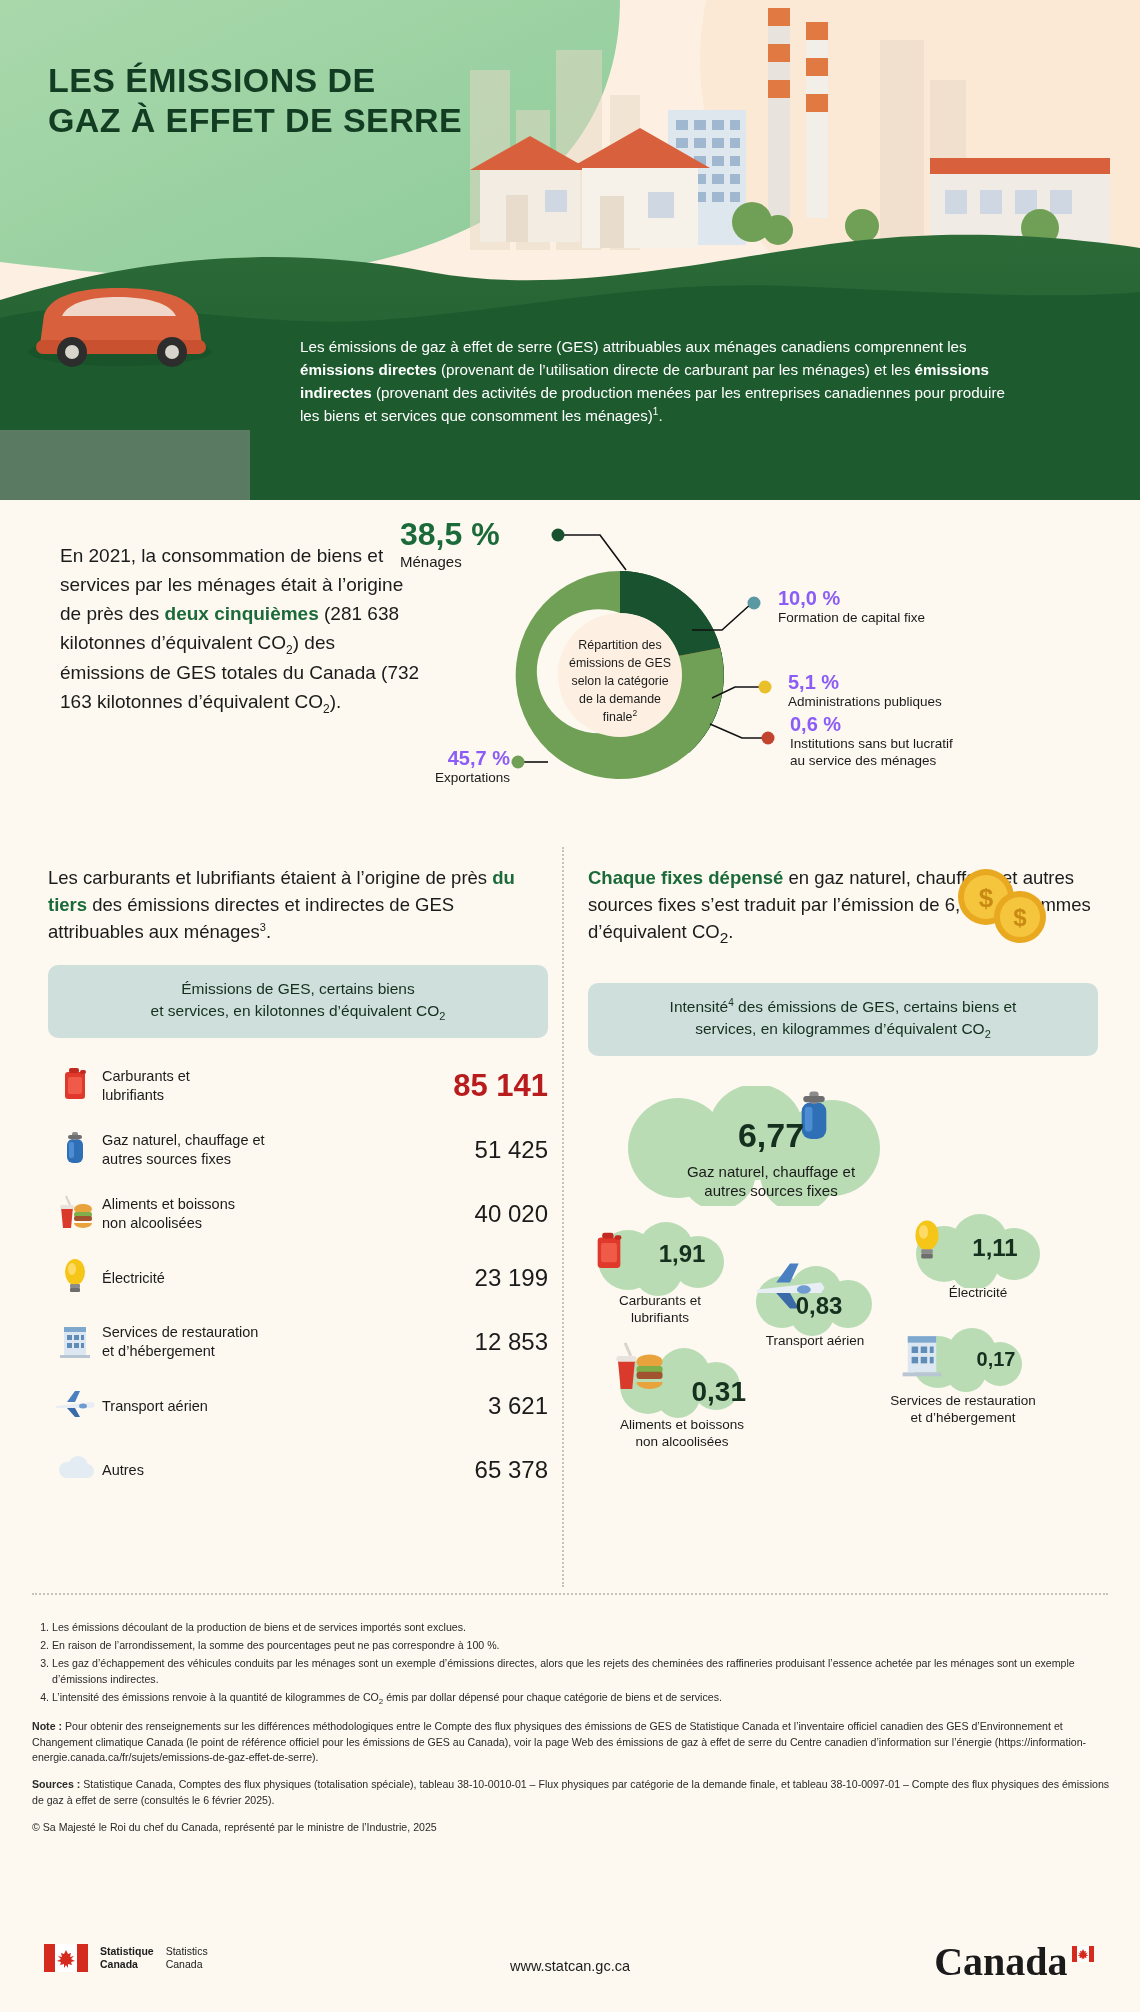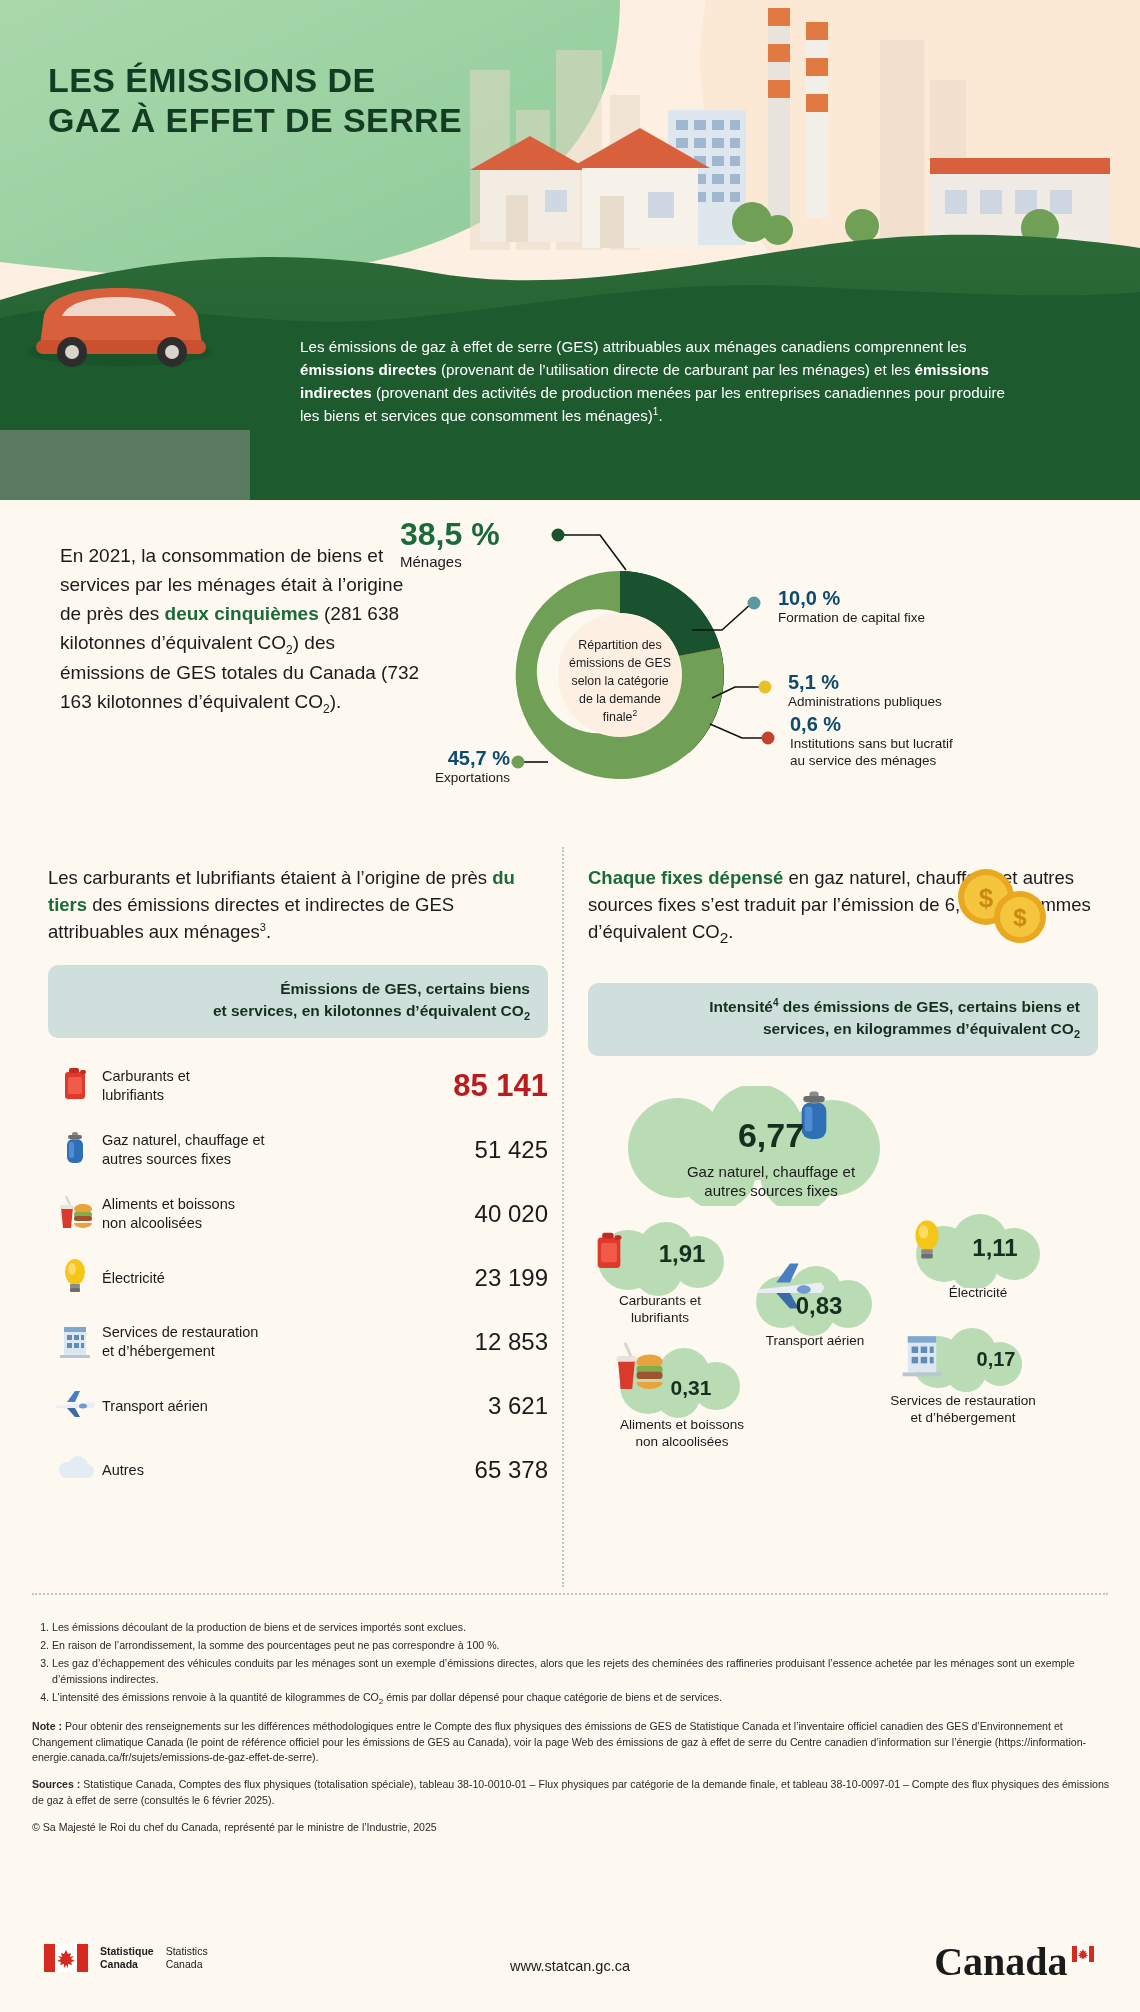--- a/index.html
+++ b/index.html
@@ -65,21 +65,21 @@
     font-size: 19px;
     line-height: 1.52;
     color: #1b1b1b;
   }
   .sec1-left b { color: #1b6b3a; font-weight: bold; }
   .sec1-left sub { font-size: 12px; }
 
   .donut-wrap { position: absolute; left: 430px; top: 10px; width: 700px; height: 320px; }
 
   .lbl { position: absolute; }
-  .lbl .pct { font-size: 20px; font-weight: bold; color: #0c4a6e; line-height: 1.05; white-space: nowrap; }
+  .lbl .pct { font-size: 20px; font-weight: bold; color: #8b5cf6; line-height: 1.05; white-space: nowrap; }
   .lbl .cap { font-size: 13.5px; color: #1b1b1b; line-height: 1.28; }
   .lbl.big .pct { font-size: 32px; color: #1b6b3a; }
   .lbl.big .cap { font-size: 15px; }
 
   
   .hdash {
     position: absolute; left: 32px; width: 1076px; height: 0;
     border-top: 2px dotted #c9c2b6;
   }
   .vdash {
@@ -96,23 +96,23 @@
     font-size: 18.5px; line-height: 1.45; color: #1b1b1b;
   }
   .lead b.gr { color: #1b6b3a; font-weight: bold; }
   .lead sup { font-size: 11px; vertical-align: super; }
 
   .panel {
     margin-top: 20px;
     background: #cfe0dc;
     border-radius: 10px;
     padding: 13px 18px;
-    text-align: right;
+    text-align: center;
     font-size: 15.5px;
-    font-weight: bold;
+    font-weight: normal;
     line-height: 1.42;
     color: #15301f;
   }
   .panel sub { font-size: 11px; }
   .panel sup { font-size: 10px; vertical-align: super; }
 
   .rows { margin-top: 16px; }
   .row {
     display: flex; align-items: center;
     height: 64px;
@@ -621,21 +621,21 @@
         </svg>
         <svg width="52" height="56" viewBox="0 0 36 38" style="position:absolute; left:30px; top:-2px;">
             <path d="M4,14 L16,14 L14,35 L6,35 Z" fill="#d93a2b"></path>
             <rect x="3" y="12" width="14" height="4" rx="2" fill="#e8e3dc"></rect>
             <path d="M9,3 L13,12" stroke="#d9d4cc" stroke-width="2"></path>
             <ellipse cx="26" cy="16" rx="9" ry="5" fill="#e8a33d"></ellipse>
             <rect x="17" y="19" width="18" height="5" rx="2" fill="#7fae4a"></rect>
             <rect x="17" y="23" width="18" height="5" rx="2" fill="#a1522f"></rect>
             <path d="M17,30 a9,5 0 0 0 18,0 Z" fill="#e8a33d"></path>
           </svg>
-        <div class="num" style="position:absolute; left:54px; top:36px; width:110px; text-align:center; font-size:21px;">0,31</div>
+        <div class="num" style="position:absolute; left:54px; top:36px; width:110px; text-align:right; font-size:28px;">0,31</div>
         <div class="cap2" style="position:absolute; left:0; top:76px; width:200px;">
           <div>Aliments et boissons</div>
           <div>non alcoolisées</div>
         </div>
       </div>
 
       <div class="blob" style="left:250px; top:252px; width:250px;">
         <svg width="250" height="72" viewBox="0 0 250 72" style="position:absolute; left:0; top:0;">
           <g fill="#b9dcb4">
               <circle cx="100" cy="38" r="26"></circle>

